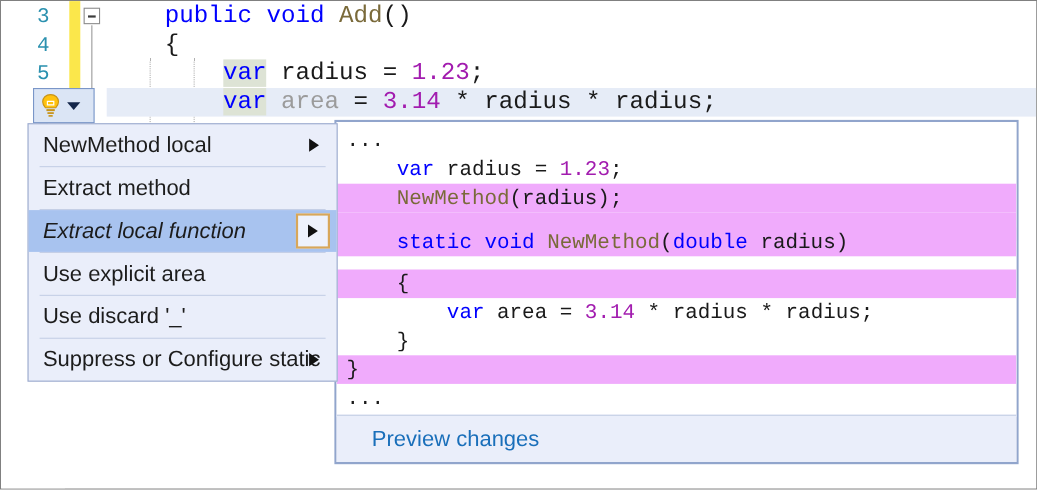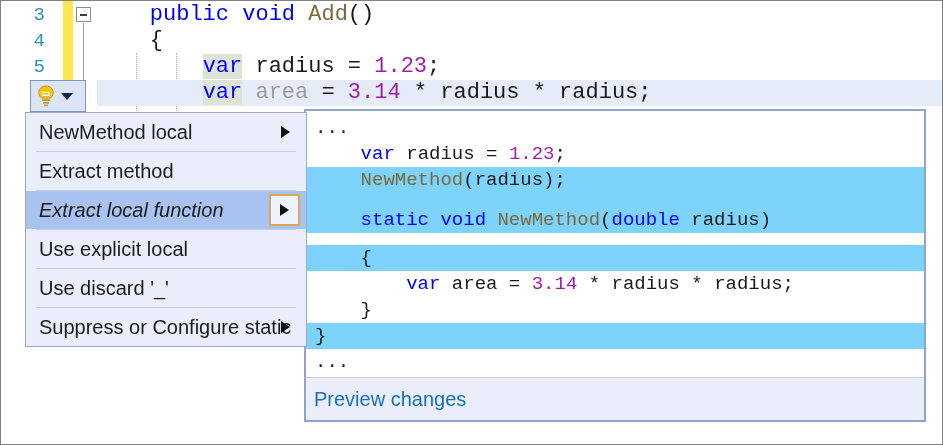--- a/index.html
+++ b/index.html
@@ -193,31 +193,31 @@
     left: 0;
     width: 100%;
     height: 26px;
     line-height: 26px;
     white-space: pre;
     font-family: "Liberation Mono", monospace;
     font-size: 19px;
     color: #1a1a1a;
     padding-left: 9px;
   }
-  .pv-line.added { background: #7dd3fc; }
+  .pv-line.added { background: #f0abfc; }
 
   .preview-footer {
     position: absolute;
     left: 0; bottom: 0;
     width: 100%;
     height: 43px;
     background: #eaeefa;
     display: flex;
     align-items: center;
-    padding-left: 8px;
+    padding-left: 32px;
     border-top: 1px solid #c3cee4;
   }
   .preview-link {
     font-size: 20px;
     color: #1a6fba;
     font-family: "Liberation Sans", sans-serif;
     cursor: pointer;
   }
 </style>
 </head>
@@ -277,21 +277,21 @@
       </div>
       <div class="menu-sep"></div>
       <div class="menu-item selected">
         <span>Extract local function</span>
         <span class="mi-expander">
           <span class="arr"></span>
         </span>
       </div>
       <div class="menu-sep"></div>
       <div class="menu-item">
-        <span>Use explicit local</span>
+        <span>Use explicit area</span>
       </div>
       <div class="menu-sep"></div>
       <div class="menu-item">
         <span>Use discard '_'</span>
       </div>
       <div class="menu-sep"></div>
       <div class="menu-item">
         <span>Suppress or Configure static</span>
         <span class="mi-arrow"></span>
       </div>

